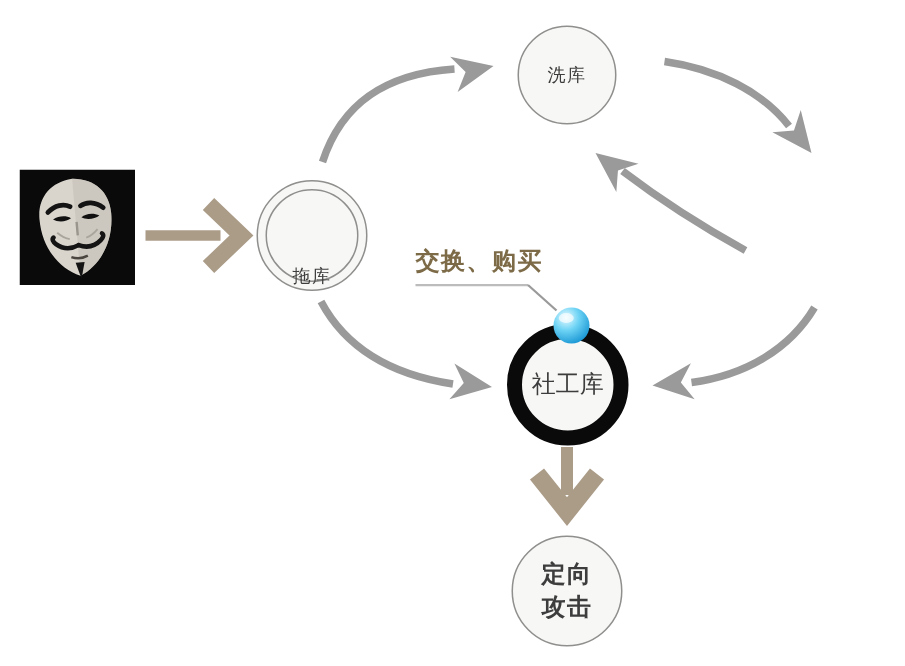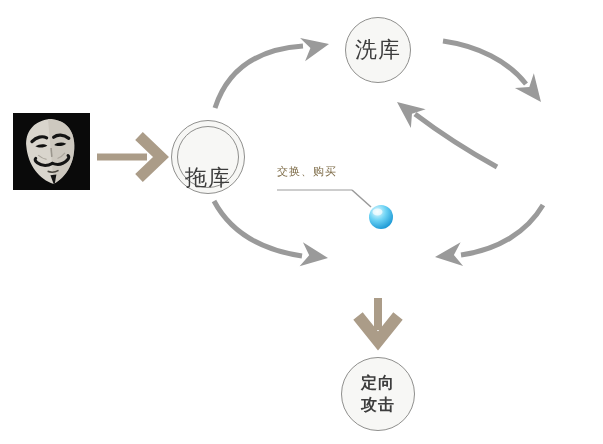--- a/index.html
+++ b/index.html
@@ -29,21 +29,21 @@
   .node {
     position: absolute;
     box-sizing: border-box;
     border-radius: 50%;
     background: var(--node_fill);
     border: 1px solid var(--node_stroke);
     display: flex;
     align-items: center;
     justify-content: center;
     color: var(--node_text);
-    font-size: 22px;
+    font-size: 12px;
     letter-spacing: 1px;
     z-index: 2;
     text-align: center;
   }
   .node .inner-ring {
     position: absolute;
     inset: 5px;
     border: 1px solid var(--node_stroke);
     border-radius: 50%;
   }
@@ -66,22 +66,22 @@
     left: 13px; top: 113px;
     width: 77px; height: 77px;
     z-index: 2;
   }
   .annotation-label {
     position: absolute;
     left: 277px; top: 164px;
     width: 90px;
     z-index: 2;
     color: var(--label_brown);
-    font-size: 11px;
-    font-weight: normal;
+    font-size: 16px;
+    font-weight: bold;
     letter-spacing: 1px;
     white-space: nowrap;
   }
   .orb {
     position: absolute;
     left: 368px; top: 204px;
     width: 26px; height: 26px;
     z-index: 3;
   }
 </style>
@@ -141,20 +141,23 @@
   <div class="node node-tuoku">
     <div class="inner-ring"></div>
     <span class="node-label">拖库</span>
   </div>
 
   <div class="node node-xiku">
     <span class="node-label">洗库</span>
   </div>
 
 
+  <div class="node node-shegongku">
+    <span class="node-label">社工库</span>
+  </div>
 
   <div class="node node-dingxiang">
     <span class="node-label">定向
 攻击</span>
   </div>
 
   <div class="annotation-label">交换、购买</div>
 
   <div class="orb">
     <svg width="26" height="26" viewBox="0 0 26 26">

